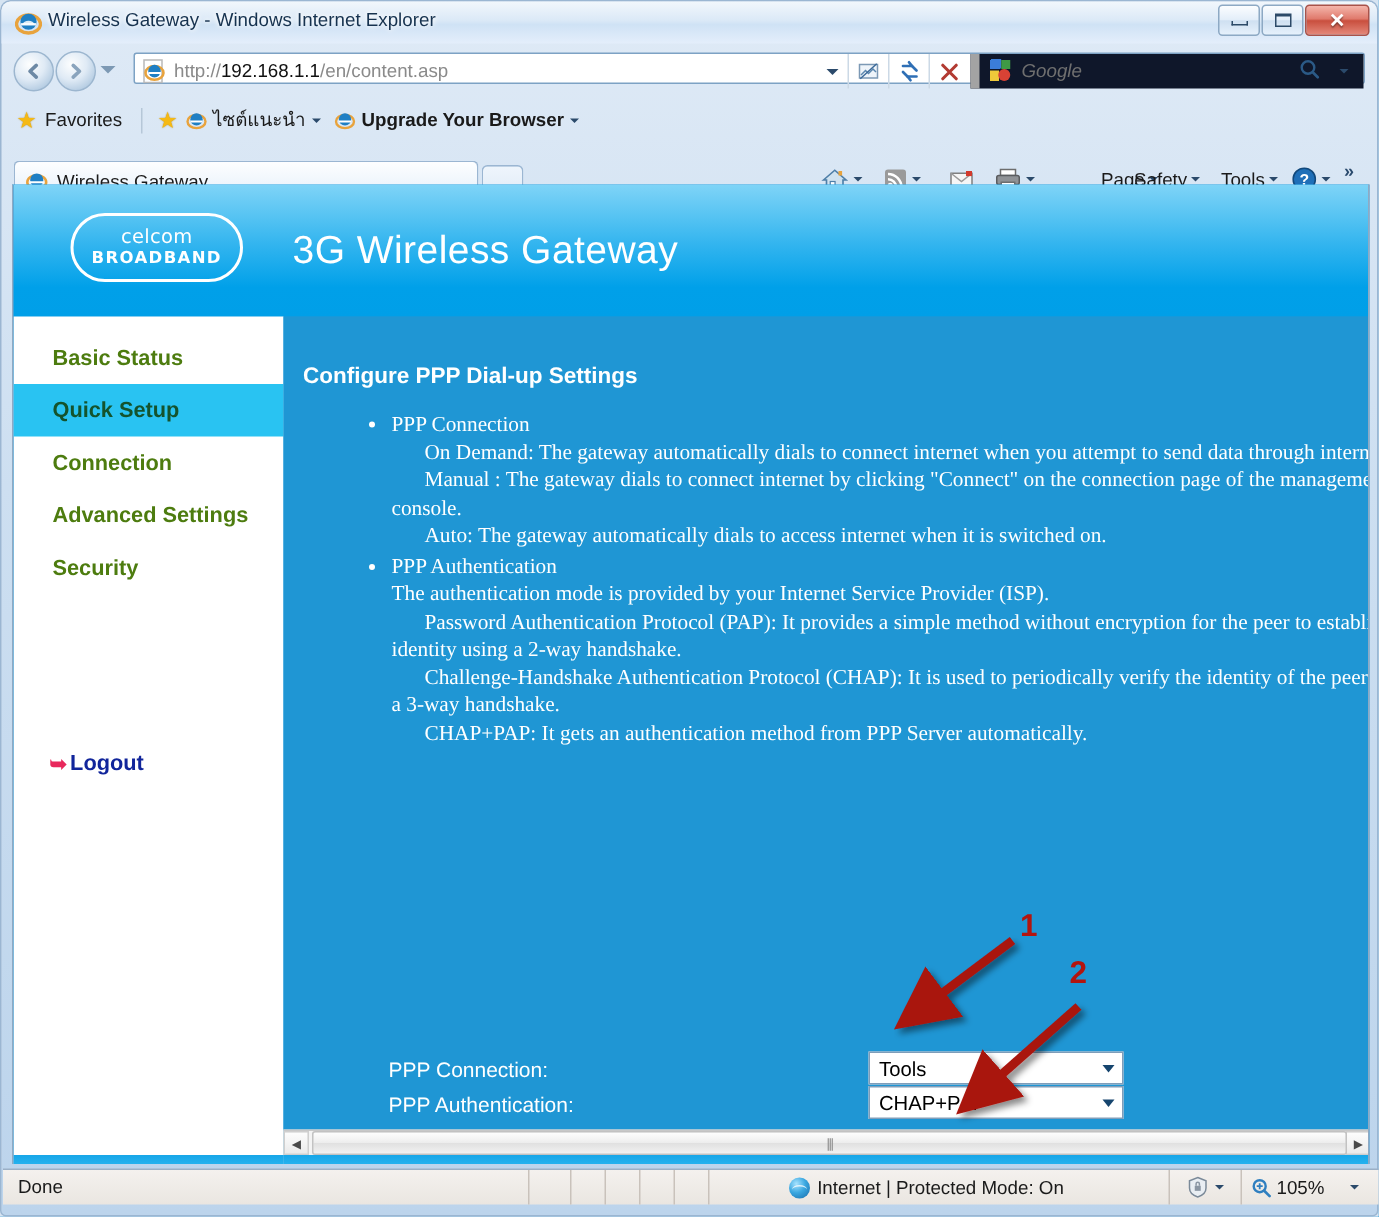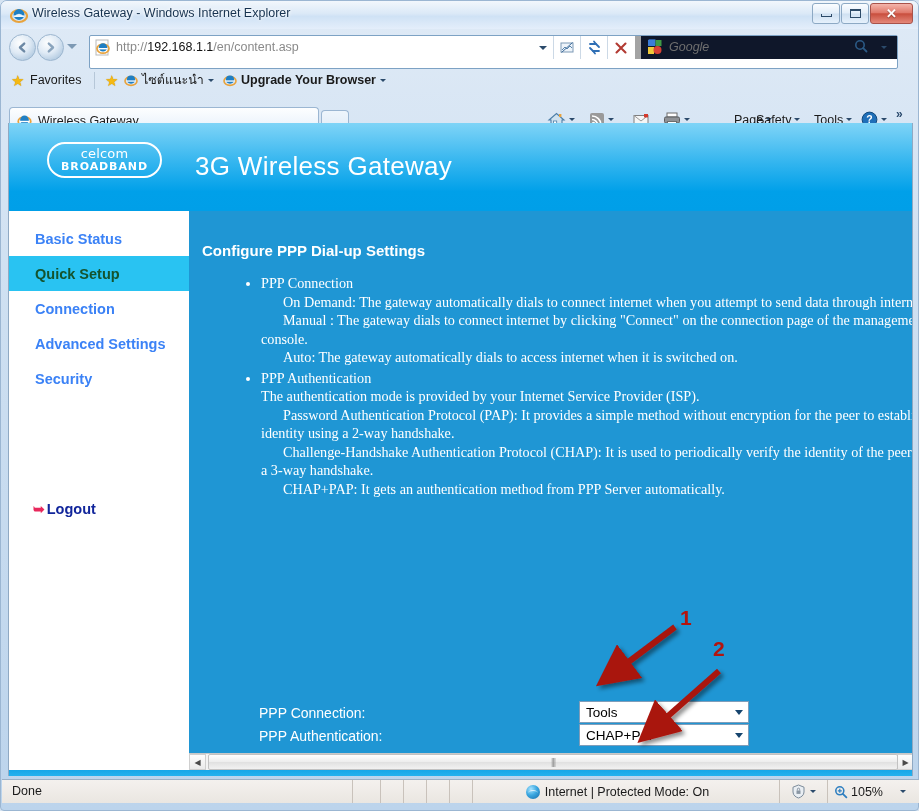--- a/index.html
+++ b/index.html
@@ -61,21 +61,21 @@
     font-size: 14px; color: #6d89a5; line-height: 1;
   }
   #nav-back { left: 8px; }
   #nav-fwd  { left: 36px; }
   #nav-hist {
     position: absolute; left: 66px; top: 13px;
     width: 0; height: 0; border-left: 5px solid transparent; border-right: 5px solid transparent;
     border-top: 5px solid #7d99b4;
   }
   #addrbox {
-    position: absolute; left: 88px; top: 4px; right: 20px; height: 34px;
+    position: absolute; left: 88px; top: 4px; right: 8px; height: 21px;
     background: #fff; border: 1px solid #7da2c4; border-radius: 2px;
   }
   #addr-favicon { position: absolute; left: 4px; top: 3px; width: 17px; height: 17px; }
   #addr-url {
     position: absolute; left: 26px; top: 4px;
     font-size: 12.5px; color: #3c3c3c; white-space: nowrap;
   }
   #addr-url b { color: #111; font-weight: normal; }
   #addr-url .dim { color: #8a8a8a; }
   #addr-drop {
@@ -159,21 +159,21 @@
     background: #1a9add; overflow: hidden;
     border-left: 1px solid #8fa9c3; border-right: 1px solid #8fa9c3;
   }
 
   
   #banner {
     position: absolute; left: 0; top: 0; width: 100%; height: 88px;
     background: linear-gradient(to bottom, #7fd4f7 0%, #33b5ef 45%, #00a0e9 78%, #009fe8 100%);
   }
   #logo {
-    position: absolute; left: 38px; top: 19px; width: 115px; height: 36px;
+    position: absolute; left: 38px; top: 19px; width: 115px; height: 46px;
     border: 2px solid #ffffff; border-radius: 24px;
     background: transparent;
     display: flex; flex-direction: column; align-items: center; justify-content: center;
   }
   #logo-celcom {
     color: #fff; font-size: 13px; letter-spacing: .2px; line-height: 13px;
     font-family: "DejaVu Sans", sans-serif;
   }
   #logo-broadband {
     color: #fff; font-size: 11px; font-weight: bold; letter-spacing: .9px; line-height: 13px;
@@ -186,21 +186,21 @@
   }
 
   
   #sidebar {
     position: absolute; left: 0; top: 88px; width: 180px; height: 565px;
     background: #ffffff;
   }
   .nav-item {
     position: absolute; left: 0; width: 180px; height: 35px;
     display: flex; align-items: center; padding-left: 26px;
-    font-size: 14.5px; font-weight: bold; color: #3b82f6;
+    font-size: 14.5px; font-weight: bold; color: #4d7c0f;
     font-family: "Liberation Sans", sans-serif;
   }
   .nav-item.active { background: #29c3f2; color: #14532d; }
   #nav-0 { top: 10px; }
   #nav-1 { top: 45px; }
   #nav-2 { top: 80px; }
   #nav-3 { top: 115px; }
   #nav-4 { top: 150px; }
   #nav-logout {
     position: absolute; left: 0; top: 284px; width: 180px; height: 28px;

